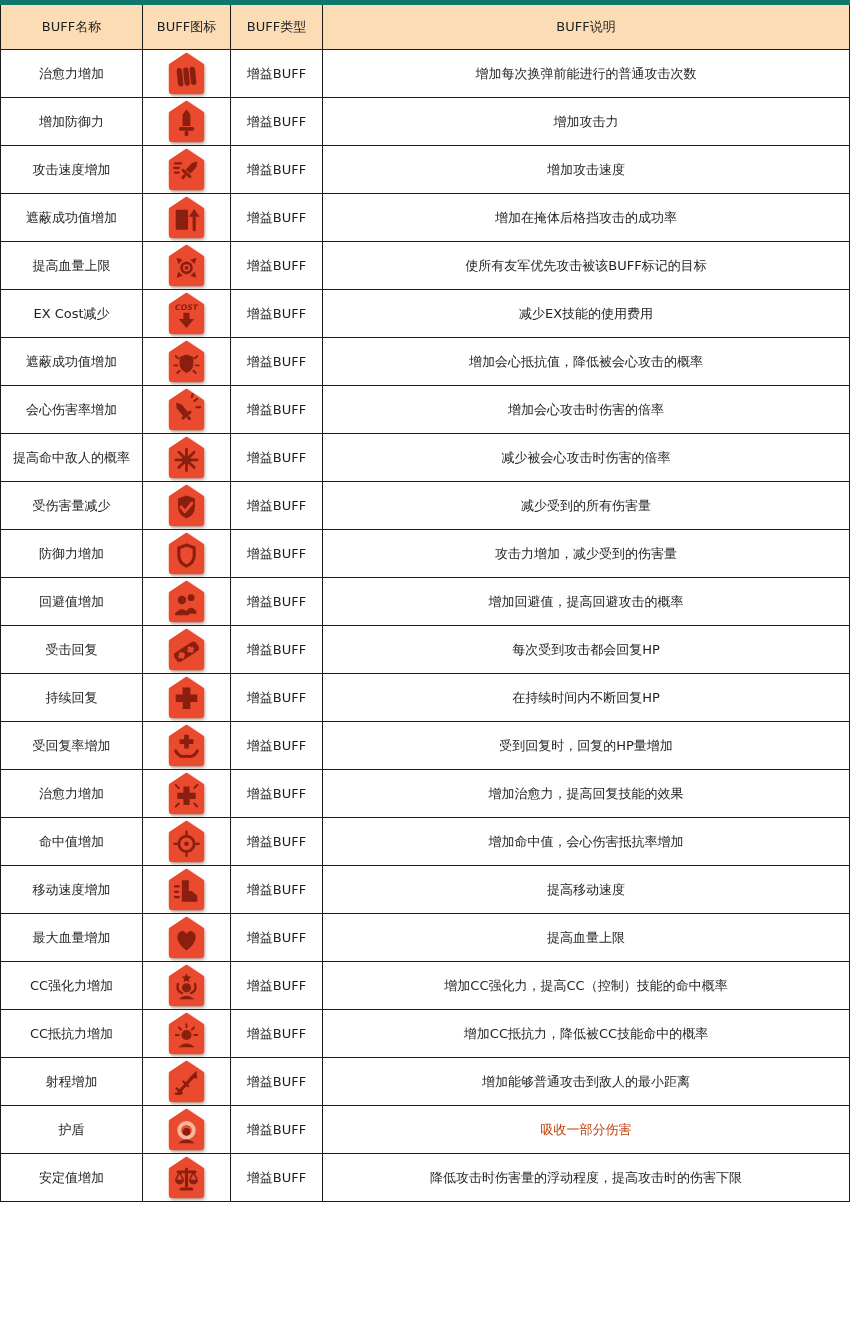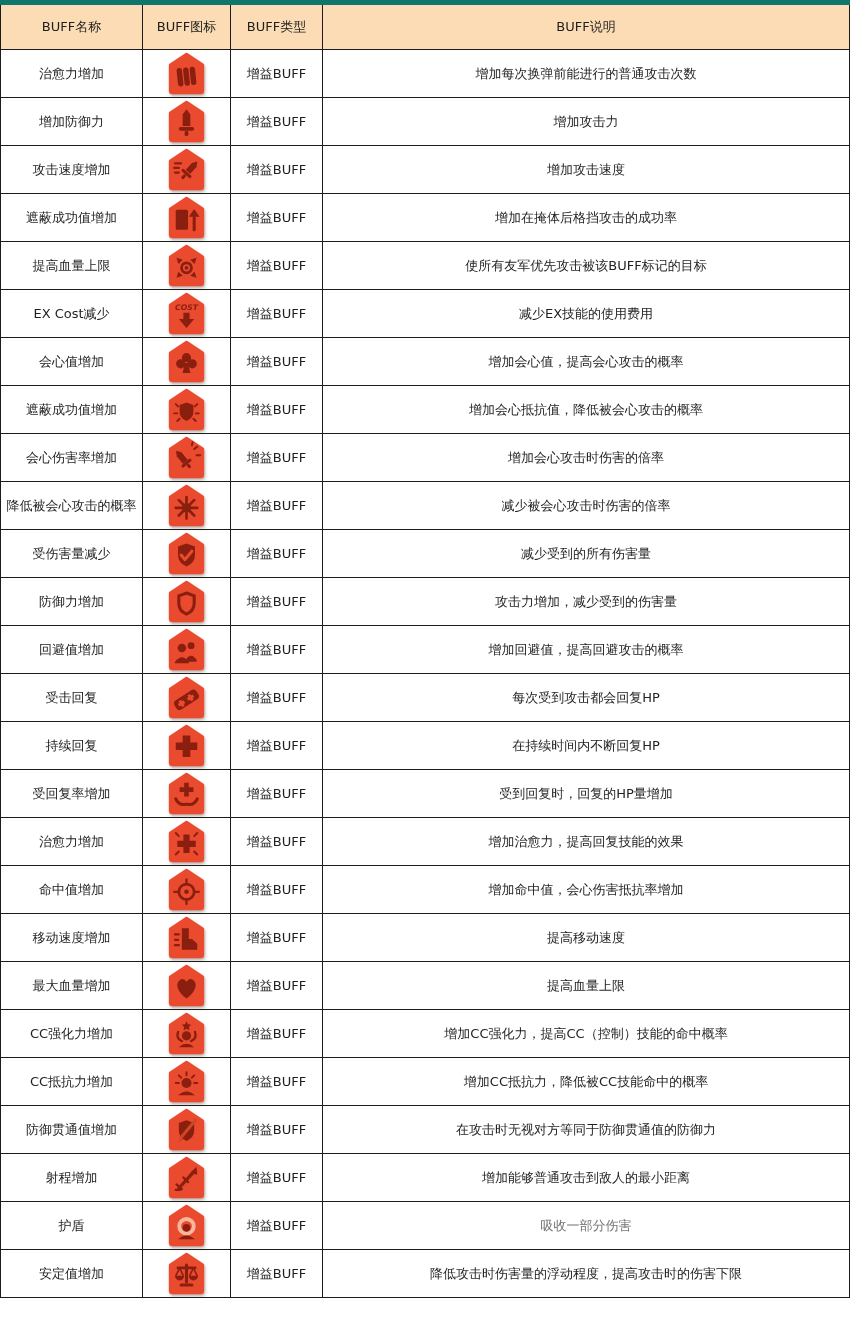--- a/index.html
+++ b/index.html
@@ -3,21 +3,21 @@
 <meta charset="utf-8">
 <style>
   html,body{margin:0;padding:0;background:#ffffff;}
   body{font-family:"DejaVu Sans","Liberation Sans",sans-serif;color:#1f1f1f;}
   table{width:850px;border-collapse:collapse;table-layout:fixed;}
   th,td{border:1px solid #1c1c1c;text-align:center;vertical-align:middle;
         font-size:13px;font-weight:400;padding:0 4px;box-sizing:border-box;}
   thead th{background:#fcdcb5;height:47px;border-top:5px solid #0f766e;}
   tbody td{height:48px;background:#ffffff;}
   col.c-name{width:142px;} col.c-icon{width:88px;} col.c-type{width:92px;}
-  .muted{color:#737373;}
+  .muted{color:#c2410c;}
   svg.buff-icon{width:37px;height:43px;display:block;margin:0 auto;
     filter:drop-shadow(1px 2px 1.5px rgba(60,20,10,.35));}
   .defs-holder{position:absolute;width:0;height:0;overflow:hidden;}
 </style>
 </head>
 <body>
 
 <svg class="defs-holder" aria-hidden="true">
   <defs>
     <g id="pent">
@@ -317,30 +317,20 @@
     <td>EX Cost减少</td>
     <td>
       <svg class="buff-icon">
             <use href="#i-cost-down" xlink:href="#i-cost-down"></use>
           </svg>
     </td>
     <td>增益BUFF</td>
     <td>减少EX技能的使用费用</td>
   </tr>
 
-  <tr>
-    <td>会心值增加</td>
-    <td>
-      <svg class="buff-icon">
-            <use href="#i-crit" xlink:href="#i-crit"></use>
-          </svg>
-    </td>
-    <td>增益BUFF</td>
-    <td>增加会心值，提高会心攻击的概率</td>
-  </tr>
 
   <tr>
     <td>遮蔽成功值增加</td>
     <td>
       <svg class="buff-icon">
             <use href="#i-crit-resist" xlink:href="#i-crit-resist"></use>
           </svg>
     </td>
     <td>增益BUFF</td>
     <td>增加会心抵抗值，降低被会心攻击的概率</td>
@@ -351,21 +341,21 @@
     <td>
       <svg class="buff-icon">
             <use href="#i-crit-damage" xlink:href="#i-crit-damage"></use>
           </svg>
     </td>
     <td>增益BUFF</td>
     <td>增加会心攻击时伤害的倍率</td>
   </tr>
 
   <tr>
-    <td>降低被会心攻击的概率</td>
+    <td>提高命中敌人的概率</td>
     <td>
       <svg class="buff-icon">
             <use href="#i-crit-damage-resist" xlink:href="#i-crit-damage-resist"></use>
           </svg>
     </td>
     <td>增益BUFF</td>
     <td>减少被会心攻击时伤害的倍率</td>
   </tr>
 
   <tr>
@@ -493,30 +483,20 @@
     <td>CC抵抗力增加</td>
     <td>
       <svg class="buff-icon">
             <use href="#i-cc-resist" xlink:href="#i-cc-resist"></use>
           </svg>
     </td>
     <td>增益BUFF</td>
     <td>增加CC抵抗力，降低被CC技能命中的概率</td>
   </tr>
 
-  <tr>
-    <td>防御贯通值增加</td>
-    <td>
-      <svg class="buff-icon">
-            <use href="#i-defense-pierce" xlink:href="#i-defense-pierce"></use>
-          </svg>
-    </td>
-    <td>增益BUFF</td>
-    <td>在攻击时无视对方等同于防御贯通值的防御力</td>
-  </tr>
 
   <tr>
     <td>射程增加</td>
     <td>
       <svg class="buff-icon">
             <use href="#i-range-up" xlink:href="#i-range-up"></use>
           </svg>
     </td>
     <td>增益BUFF</td>
     <td>增加能够普通攻击到敌人的最小距离</td>

